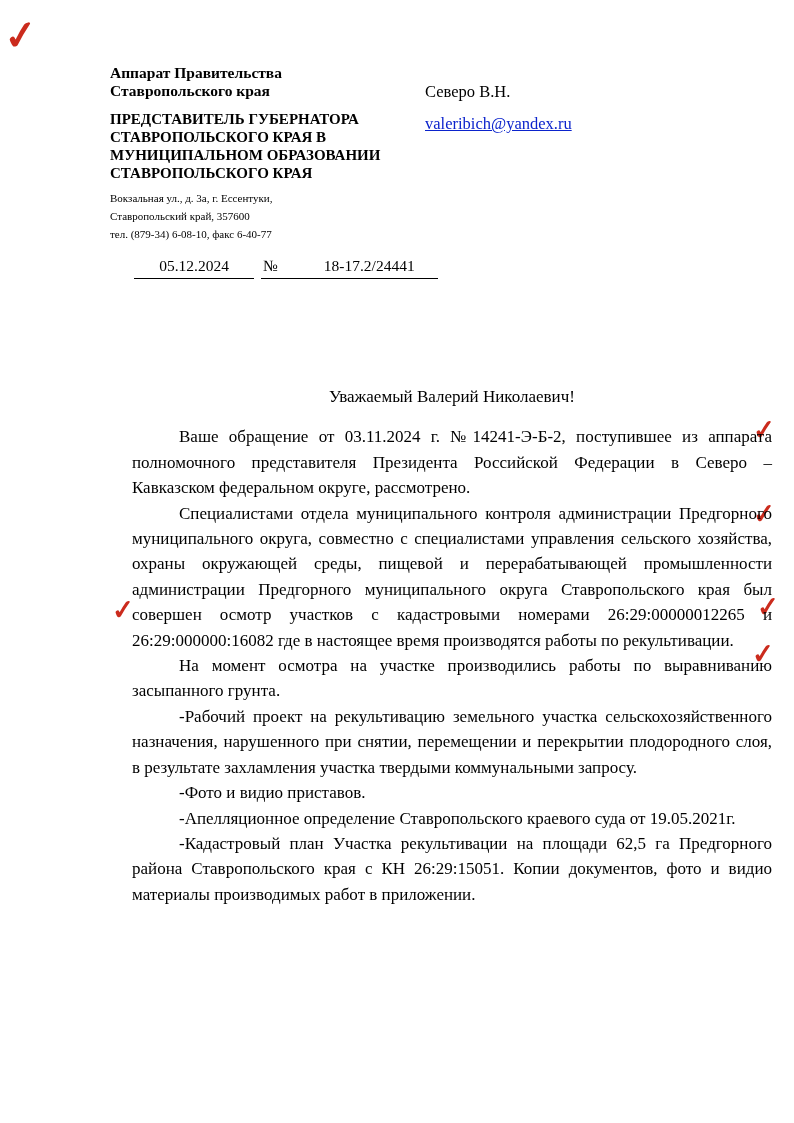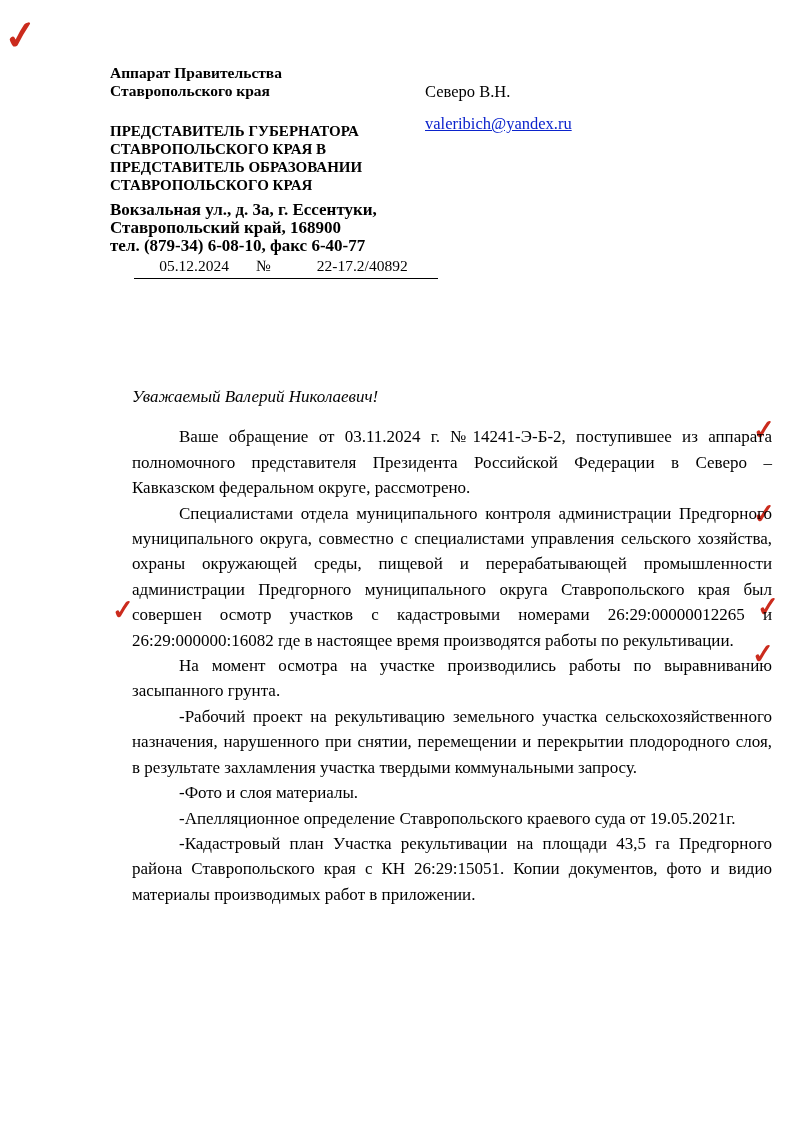--- a/index.html
+++ b/index.html
@@ -15,24 +15,24 @@
   }
 
   
   .header-left {
     position: absolute;
     left: 110px; top: 64px;
     width: 318px;
     text-align: left;
   }
   .org-line   { font-weight: 700; font-size: 15.5px; line-height: 18px; }
-  .office-block { margin-top: 22px; }
+  .office-block { margin-top: 10px; }
   .office-line { font-weight: 700; font-size: 15px; line-height: 18px; }
   .addr-block { margin-top: 7px; }
-  .addr-line  { font-size: 17px; line-height: 18px; font-weight: bold; }
+  .addr-line  { font-size: 11px; line-height: 18px; }
 
   
   .header-right {
     position: absolute;
     left: 425px; top: 82px;
     font-size: 16.5px;
     line-height: 20px;
   }
   .email-link {
     display: inline-block;
@@ -41,38 +41,39 @@
     text-decoration: underline;
     cursor: pointer;
   }
 
   
   .dateline {
     position: absolute;
     left: 134px; top: 257px;
     width: 304px;
     display: flex;
+    gap: 7px;
     font-size: 15.5px;
   }
   .seg { border-bottom: 1.4px solid #000; padding-bottom: 3px; }
   .seg-date { width: 120px; text-align: center; }
   .seg-num  { flex: 1; display: flex; }
   .num-sign { margin-left: 2px; }
   .doc-number { margin-left: 46px; }
 
   
   .letter-body {
     position: absolute;
     left: 132px; top: 384px;
     width: 640px;
     font-size: 17px;
     line-height: 25.4px;
     text-align: justify;
   }
-  .salutation { margin-bottom: 15px; font-style: italic; }
+  .salutation { text-align: center; margin-bottom: 15px; }
   .letter-body p { margin: 0; text-indent: 47px; }
 
   
   .mark {
     position: absolute;
     color: #cb2b1d;
     font-weight: 700;
     line-height: 1;
     user-select: none;
     pointer-events: none;
@@ -97,47 +98,47 @@
   <span class="mark mark-r4">✓</span>
 
   <div class="header-left">
     <div class="org-block">
       <div class="org-line">Аппарат Правительства</div>
       <div class="org-line">Ставропольского края</div>
     </div>
     <div class="office-block">
       <div class="office-line">ПРЕДСТАВИТЕЛЬ ГУБЕРНАТОРА</div>
       <div class="office-line">СТАВРОПОЛЬСКОГО КРАЯ В</div>
-      <div class="office-line">ПРЕДСТАВИТЕЛЬ ОБРАЗОВАНИИ</div>
+      <div class="office-line">МУНИЦИПАЛЬНОМ ОБРАЗОВАНИИ</div>
       <div class="office-line">СТАВРОПОЛЬСКОГО КРАЯ</div>
     </div>
     <div class="addr-block">
       <div class="addr-line">Вокзальная ул., д. 3а, г. Ессентуки,</div>
-      <div class="addr-line">Ставропольский край, 168900</div>
+      <div class="addr-line">Ставропольский край, 357600</div>
       <div class="addr-line">тел. (879-34) 6-08-10, факс 6-40-77</div>
     </div>
   </div>
 
   <div class="header-right">
     <div class="recipient-name">Северо В.Н.</div>
     <a class="email-link" href="#">valeribich@yandex.ru</a>
   </div>
 
   <div class="dateline">
     <span class="seg seg-date">05.12.2024</span>
     <span class="seg seg-num">
       <span class="num-sign">№</span>
-      <span class="doc-number">22-17.2/40892</span>
+      <span class="doc-number">18-17.2/24441</span>
     </span>
   </div>
 
   <div class="letter-body">
     <div class="salutation">Уважаемый Валерий Николаевич!</div>
     <p>Ваше обращение от 03.11.2024 г. №14241-Э-Б-2, поступившее из аппарата полномочного представителя Президента Российской Федерации в Северо – Кавказском федеральном округе, рассмотрено.</p>
     <p>Специалистами отдела муниципального контроля администрации Предгорного муниципального округа, совместно с специалистами управления сельского хозяйства, охраны окружающей среды, пищевой и перерабатывающей промышленности администрации Предгорного муниципального округа Ставропольского края был совершен осмотр участков с кадастровыми номерами 26:29:00000012265 и 26:29:000000:16082 где в настоящее время производятся работы по рекультивации.</p>
     <p>На момент осмотра на участке производились работы по выравниванию засыпанного грунта.</p>
     <p>-Рабочий проект на рекультивацию земельного участка сельскохозяйственного назначения, нарушенного при снятии, перемещении и перекрытии плодородного слоя, в результате захламления участка твердыми коммунальными запросу.</p>
-    <p>-Фото и слоя материалы.</p>
+    <p>-Фото и видио приставов.</p>
     <p>-Апелляционное определение Ставропольского краевого суда от 19.05.2021г.</p>
-    <p>-Кадастровый план Участка рекультивации на площади 43,5 га Предгорного района Ставропольского края с КН 26:29:15051. Копии документов, фото и видио материалы производимых работ в приложении.</p>
+    <p>-Кадастровый план Участка рекультивации на площади 62,5 га Предгорного района Ставропольского края с КН 26:29:15051. Копии документов, фото и видио материалы производимых работ в приложении.</p>
   </div>
 
 </div>
 
 </body></html>

